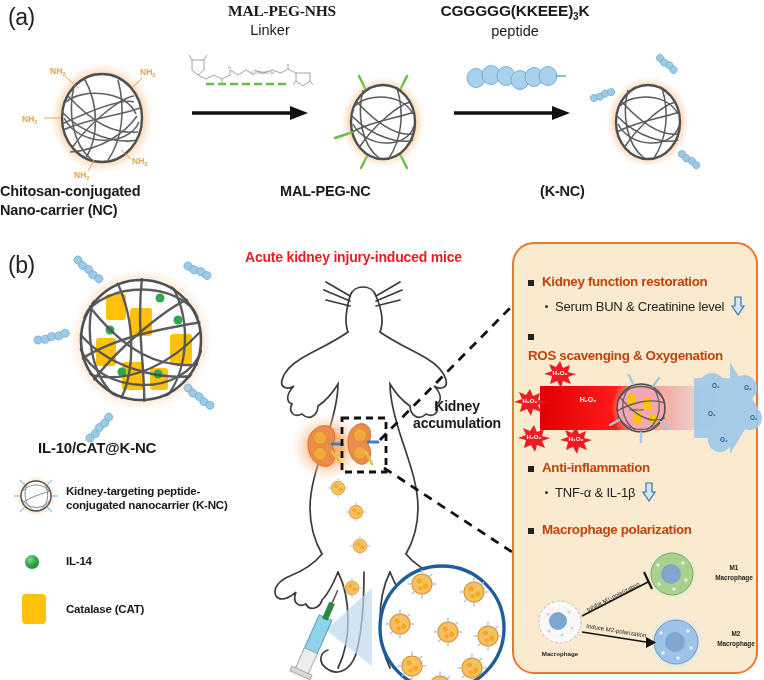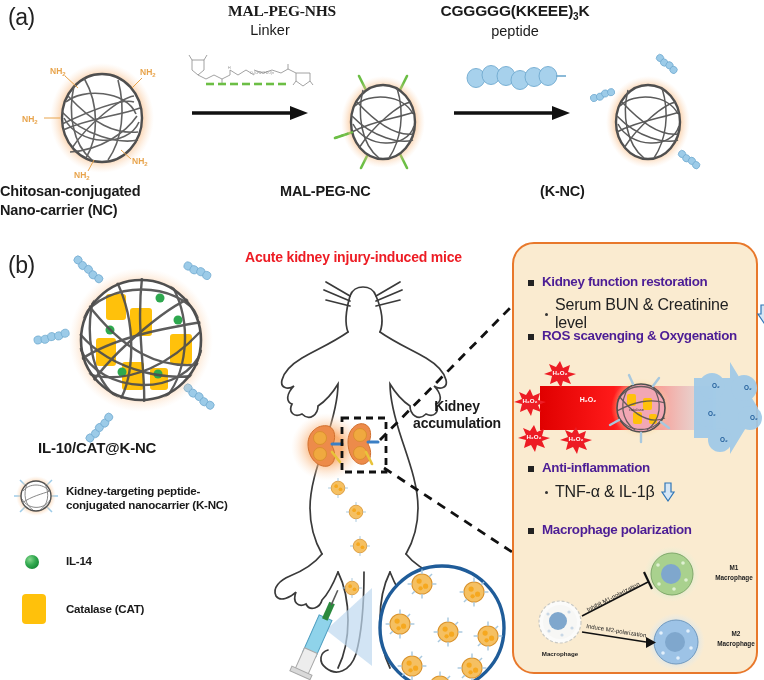--- a/index.html
+++ b/index.html
@@ -11,24 +11,24 @@
   .hdr-reg{font-weight:400;font-size:14.5px;text-align:center;}
   .cap-bold{font-weight:bold;font-size:14.5px;line-height:19px;letter-spacing:-.2px;}
   .nh2{font-size:8.5px;color:#E8A44C;font-weight:600;}
   .red-title{color:#ED1C24;font-weight:bold;font-size:14px;letter-spacing:-.2px;}
   .kid-acc{font-weight:bold;font-size:14px;text-align:center;line-height:17px;letter-spacing:-.2px;}
   
   .infobox{left:512px;top:242px;width:246px;height:432px;border:2.6px solid #E8782B;
            border-radius:22px;background:#FAEBD0;box-sizing:border-box;}
   .bul{display:flex;align-items:flex-start;gap:8px;}
   .sq{width:6px;height:6px;background:#222;margin-top:6px;flex:none;}
-  .bul-txt{font-weight:bold;font-size:13.4px;letter-spacing:-.35px;color:#4c1d95;}
+  .bul-txt{font-weight:bold;font-size:13.4px;letter-spacing:-.35px;color:#c2410c;}
   .sub{display:flex;align-items:center;gap:7px;padding-left:17px;}
   .dot{width:3px;height:3px;background:#333;border-radius:50%;flex:none;}
-  .sub-txt{font-size:16px;color:#222;letter-spacing:-.2px;}
+  .sub-txt{font-size:13px;color:#222;letter-spacing:-.2px;}
   .legend-txt{font-weight:bold;font-size:11.6px;line-height:14px;letter-spacing:-.25px;}
   svg{display:block;overflow:visible;}
 </style>
 </head>
 <body>
 
 <div class="abs panel-letter" style="left:8px;top:4px;">(a)</div>
 
 <div class="abs hdr-bold" style="left:182px;top:2px;width:200px;font-family:Liberation Serif, serif;">MAL-PEG-NHS</div>
 <div class="abs hdr-reg" style="left:170px;top:22px;width:200px;">Linker</div>
@@ -608,21 +608,21 @@
   <span class="bul-txt">Kidney function restoration</span>
 </div>
 <div class="abs sub" style="left:528px;top:296px;width:226px;">
   <span class="dot"></span>
   <span class="sub-txt">Serum BUN &amp; Creatinine level</span>
   <svg width="14" height="20">
     <polygon points="4,1 10,1 10,10 13,10 7,19 1,10 4,10" fill="#D6E6F5" stroke="#2E75B6" stroke-width="1.2"></polygon>
   </svg>
 </div>
 
-<div class="abs bul" style="left:528px;top:328px;width:230px;">
+<div class="abs bul" style="left:528px;top:328px;width:230px;flex-direction:column;">
   <span class="sq"></span>
   <span class="bul-txt">ROS scavenging &amp; Oxygenation</span>
 </div>
 
 <svg class="abs" style="left:516px;top:356px;" width="240" height="104">
   <defs>
     <linearGradient id="redgrad" x1="0" y1="0" x2="1" y2="0">
       <stop offset="0%" stop-color="#E00000"></stop>
       <stop offset="42%" stop-color="#FF1A1A"></stop>
       <stop offset="70%" stop-color="#F59090" stop-opacity=".75"></stop>

